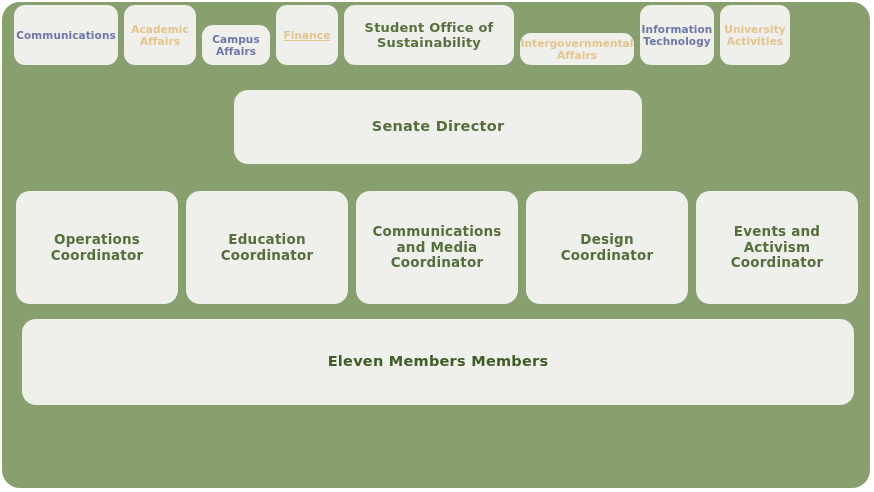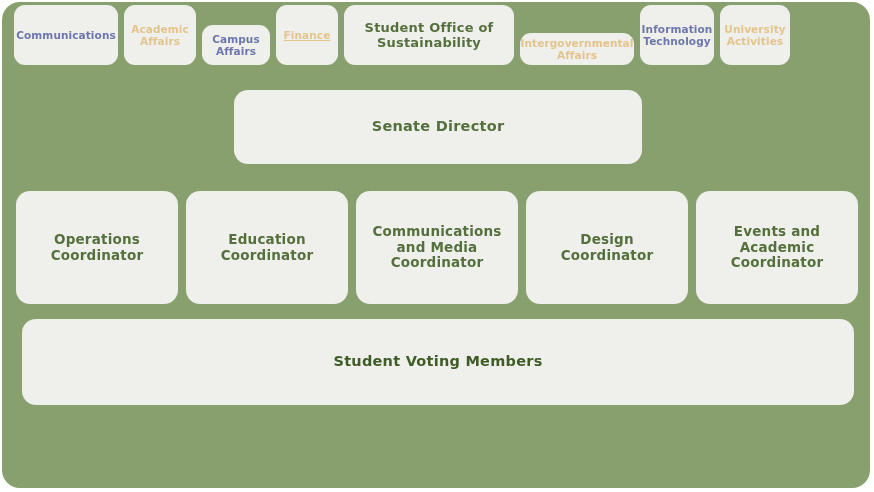--- a/index.html
+++ b/index.html
@@ -214,26 +214,26 @@
         <span class="node-label">Communications
 and Media
 Coordinator</span>
       </div>
       <div class="node coordinator">
         <span class="node-label">Design
 Coordinator</span>
       </div>
       <div class="node coordinator">
         <span class="node-label">Events and
-Academic
+Activism
 Coordinator</span>
       </div>
     </div>
 
     <div class="row row-voting">
       <div class="node wide">
-        <span class="node-label">Student Voting Members</span>
+        <span class="node-label">Eleven Members Members</span>
       </div>
     </div>
 
 
   </div>
 </div>
 
 </body></html>

